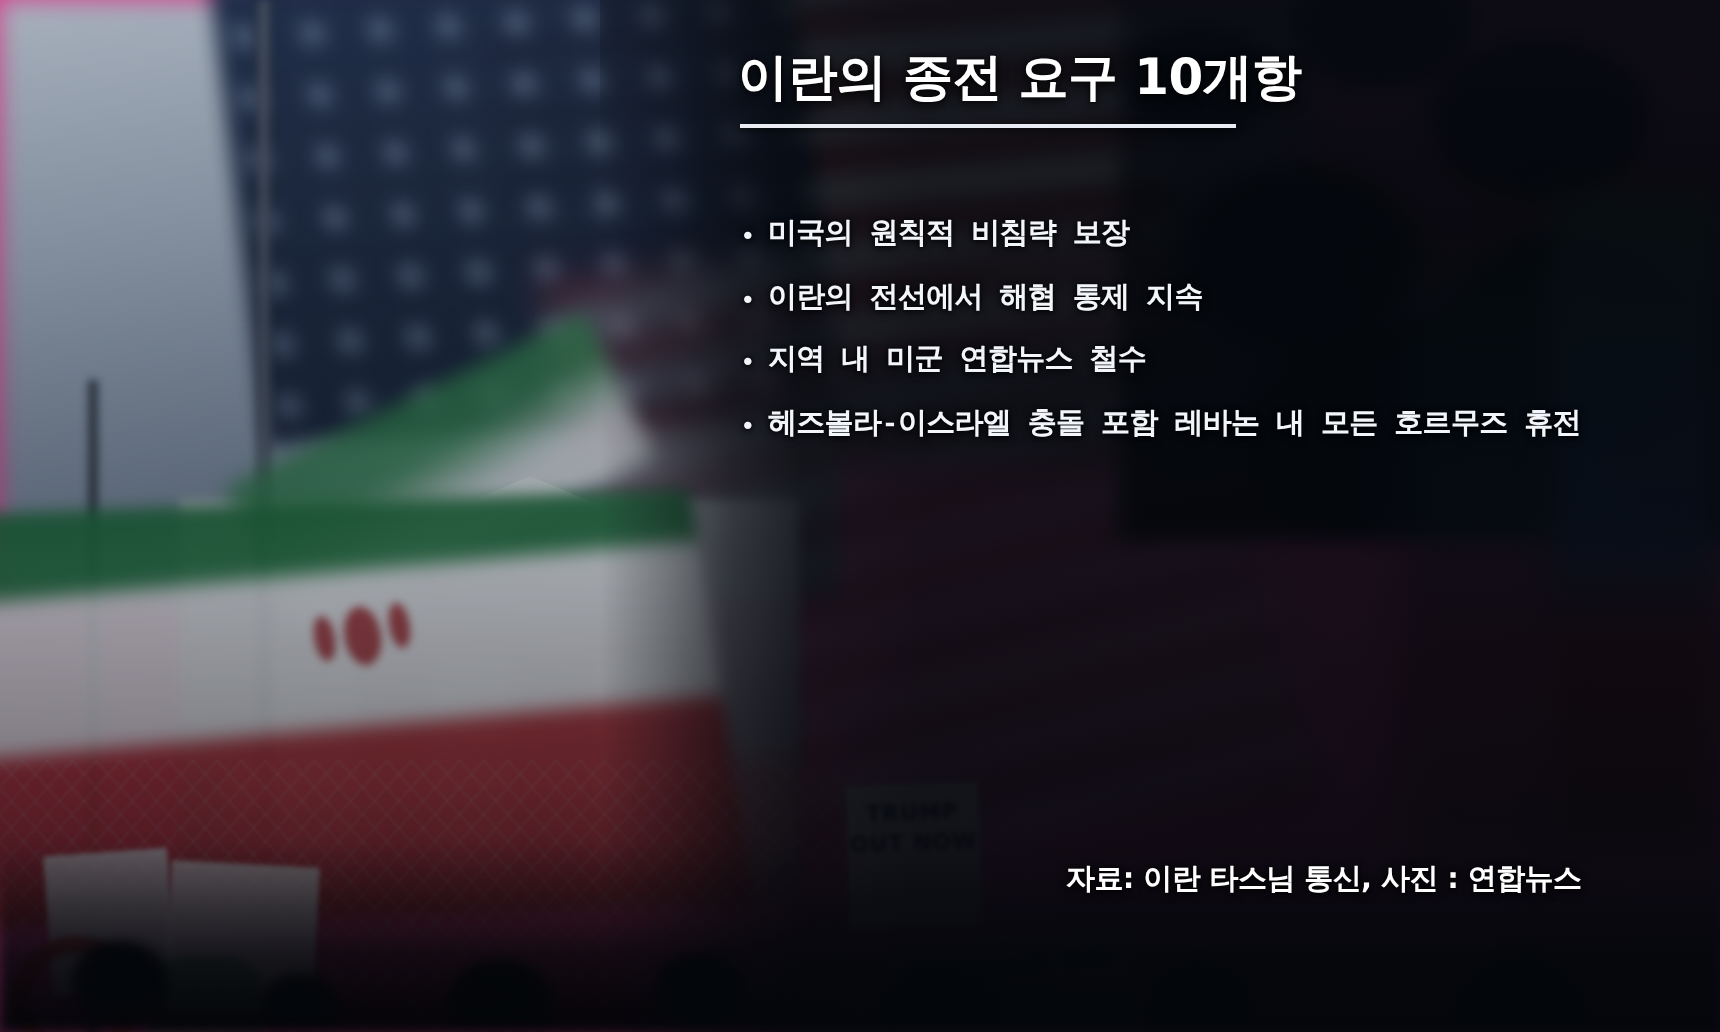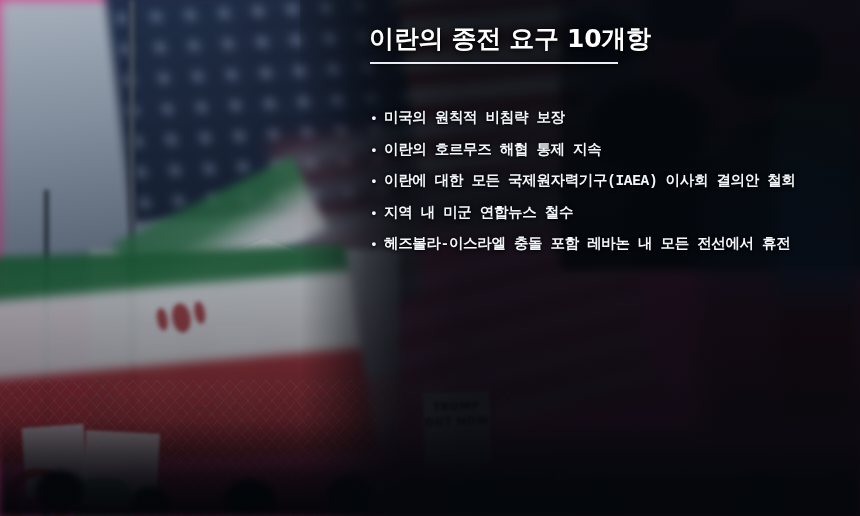--- a/index.html
+++ b/index.html
@@ -412,21 +412,21 @@
   <div class="panel-top-haze"></div>
 
   <div class="content">
 
     <div class="title">이란의 종전 요구 10개항</div>
 
     <div class="title-rule"></div>
 
     <ul class="bullet-list">
       <li class="bullet-item">미국의 원칙적 비침략 보장</li>
-      <li class="bullet-item">이란의 호르무즈 해협 통제 지속</li>
-      <li class="bullet-item">이란에 대한 모든 국제원자력기구(IAEA) 이사회 결의안 철회</li>
+      <li class="bullet-item">이란의 전선에서 해협 통제 지속</li>
       <li class="bullet-item">지역 내 미군 연합뉴스 철수</li>
-      <li class="bullet-item">헤즈볼라-이스라엘 충돌 포함 레바논 내 모든 전선에서 휴전</li>
+      <li class="bullet-item">헤즈볼라-이스라엘 충돌 포함 레바논 내 모든 호르무즈 휴전</li>
     </ul>
 
+    <div class="source">자료: 이란 타스님 통신, 사진 : 연합뉴스</div>
   </div>
 
 </div>
 
 </body></html>

